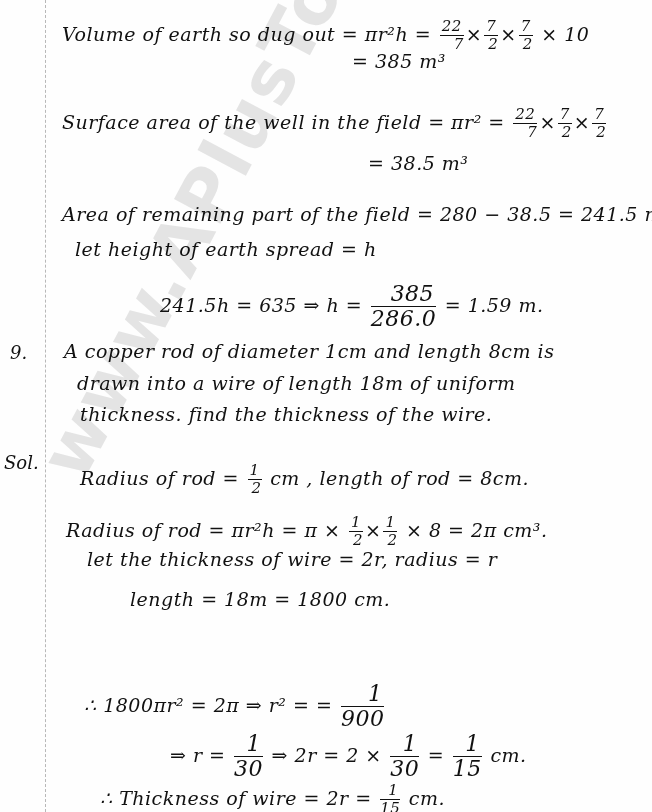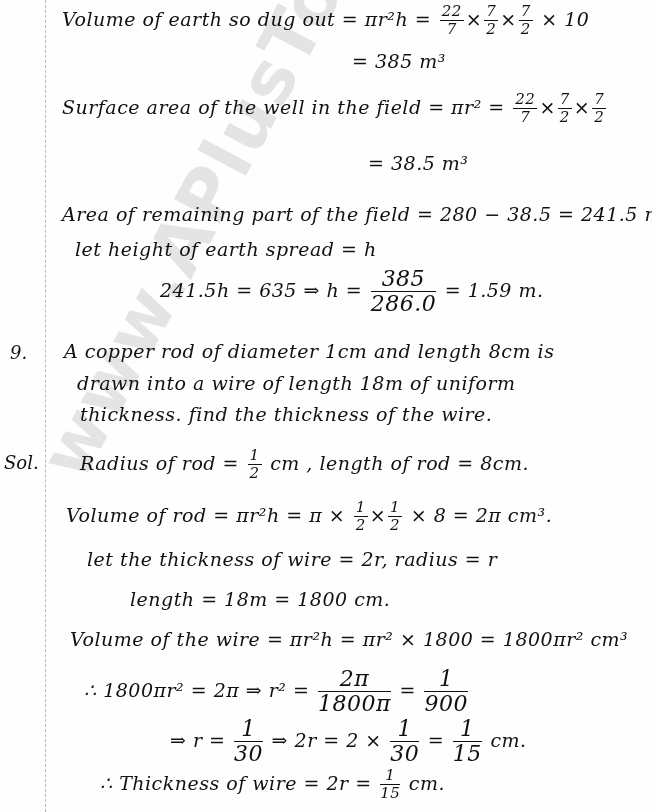--- a/index.html
+++ b/index.html
@@ -39,23 +39,23 @@
     }
     .marker {
       position: absolute;
       font-size: 18px;
       font-family: "DejaVu Serif", serif;
       font-style: italic;
     }
     .frac {
       display: inline-block;
       vertical-align: middle;
-      text-align: center;
+      text-align: right;
       line-height: 1;
-      margin: 0 2px;
+      margin: 15px 2px;
     }
     .frac .num {
       display: block;
       border-bottom: 1.5px solid #111;
       padding: 0 2px 1px 2px;
       font-size: 15px;
     }
     .frac .den {
       display: block;
       padding-top: 1px;
@@ -118,34 +118,32 @@
 
   <div class="marker" style="left:4px; top:452px;">Sol.</div>
 
   <div class="line" style="left:80px; top:448px;">
     <span>Radius of rod = </span>
     <span class="frac"><span class="num">1</span><span class="den">2</span></span>
     <span>cm , length of rod = 8cm.</span>
   </div>
 
   <div class="line" style="left:66px; top:500px;">
-    <span>Volume of rod = πr²h = π × </span>
+    <span>Radius of rod = πr²h = π × </span>
     <span class="frac"><span class="num">1</span><span class="den">2</span></span>×<span class="frac"><span class="num">1</span><span class="den">2</span></span>
     <span>× 8 = 2π cm³.</span>
   </div>
 
   <div class="line" style="left:87px; top:548px;">let the thickness of wire = 2r, radius = r</div>
 
   <div class="line" style="left:130px; top:588px;">length = 18m = 1800 cm.</div>
 
-  <div class="line" style="left:70px; top:628px;">Volume of the wire = πr²h = πr² × 1800 = 1800πr² cm³</div>
 
   <div class="line" style="left:84px; top:668px;">
     <span>∴ 1800πr² = 2π ⇒ r² = </span>
-    <span class="frac big"><span class="num">2π</span><span class="den">1800π</span></span>
     <span> = </span>
     <span class="frac big"><span class="num">1</span><span class="den">900</span></span>
   </div>
 
   <div class="line" style="left:170px; top:718px;">
     <span>⇒ r = </span>
     <span class="frac big"><span class="num">1</span><span class="den">30</span></span>
     <span> ⇒ 2r = 2 × </span>
     <span class="frac big"><span class="num">1</span><span class="den">30</span></span>
     <span> = </span>

